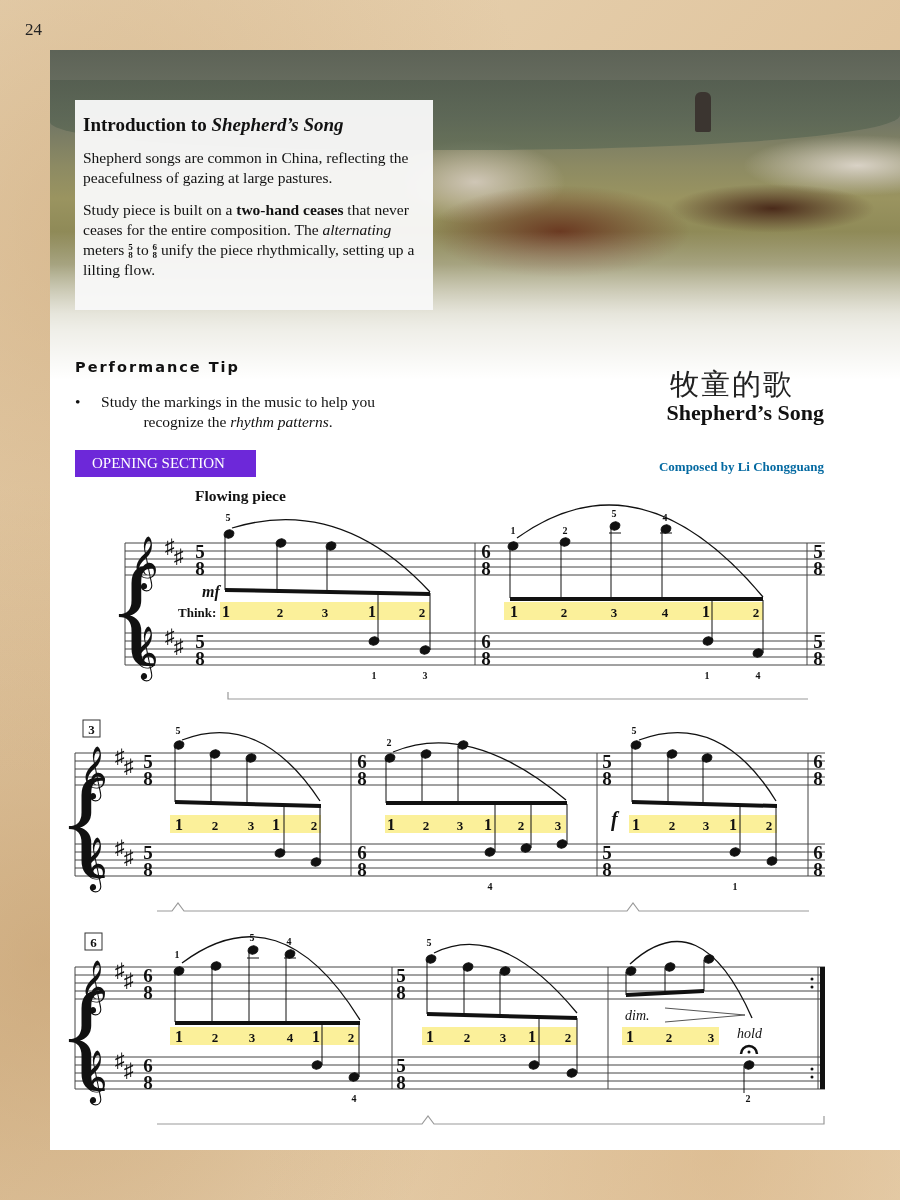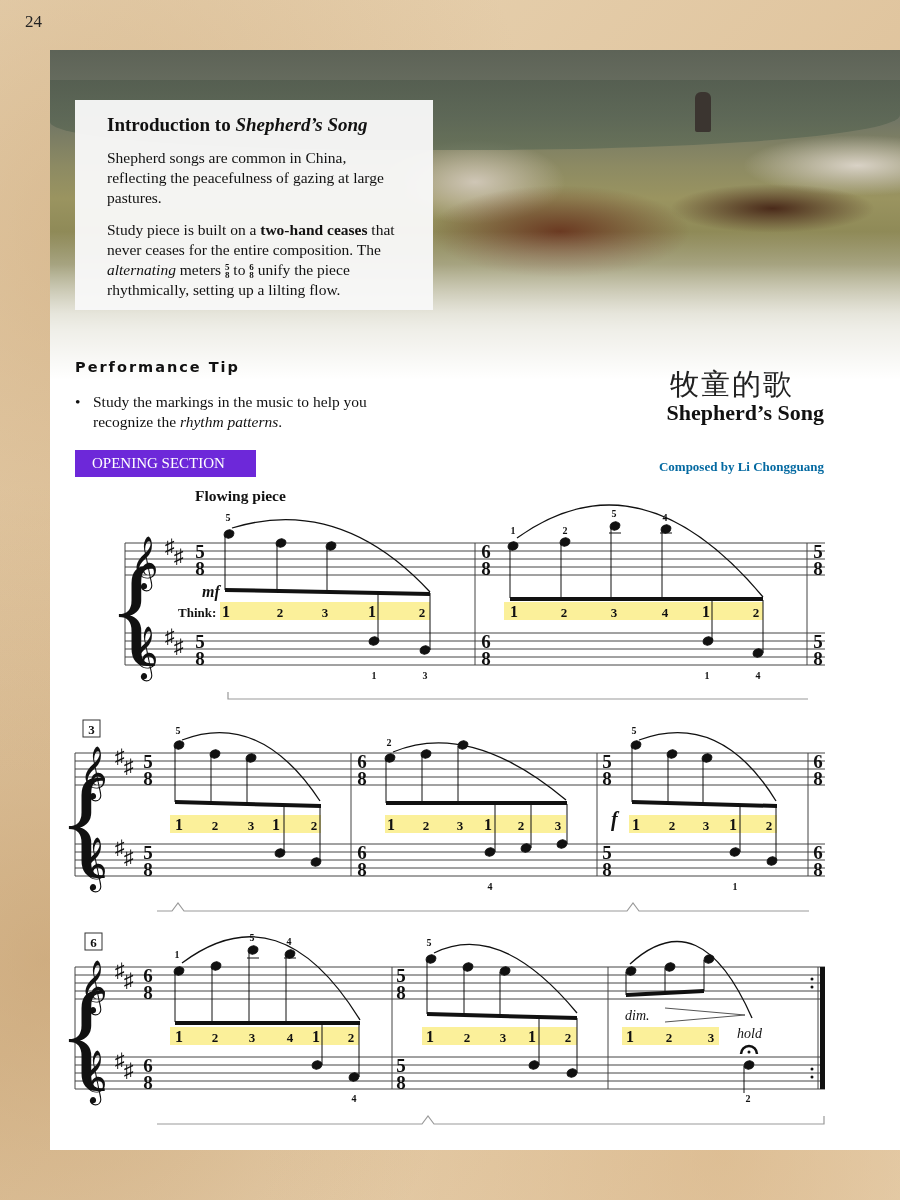--- a/index.html
+++ b/index.html
@@ -6,52 +6,52 @@
   body {
     width:900px; height:1200px; position:relative; overflow:hidden;
     background:#e6cfad;
     background-image:
       radial-gradient(ellipse at 10% 20%, rgba(200,160,110,0.45) 0%, rgba(230,207,173,0) 40%),
       radial-gradient(ellipse at 80% 95%, rgba(210,170,120,0.5) 0%, rgba(230,207,173,0) 45%),
       radial-gradient(ellipse at 5% 80%, rgba(190,150,100,0.5) 0%, rgba(230,207,173,0) 35%),
       linear-gradient(135deg, #e9d5b5 0%, #dfc39c 50%, #ebd6b6 100%);
     font-family: "Liberation Serif", serif;
   }
-  .page-num { position:absolute; left:25px; top:12px; font-size:17px; color:#222; }
+  .page-num { position:absolute; left:25px; top:20px; font-size:17px; color:#222; }
   .panel {
     position:absolute; left:50px; top:50px; width:850px; height:1100px;
     background:#fff; overflow:hidden;
   }
   .photo {
     position:absolute; left:0; top:0; width:850px; height:330px;
     background:
       linear-gradient(180deg, rgba(255,255,255,0) 55%, rgba(255,255,255,0.7) 80%, #fff 100%),
       radial-gradient(ellipse at 60% 55%, #6b3a22 0%, rgba(107,58,34,0) 18%),
       radial-gradient(ellipse at 85% 48%, #4a2a1a 0%, rgba(74,42,26,0) 10%),
       radial-gradient(ellipse at 95% 35%, #d9d2c6 0%, rgba(217,210,198,0) 10%),
       radial-gradient(ellipse at 50% 40%, #cfc6b6 0%, rgba(207,198,182,0) 15%),
       linear-gradient(180deg, #5d6357 0%, #6f7465 20%, #8c8a63 35%, #9a9460 45%, #84804f 65%, #b9b69a 85%);
   }
   .photo .hill { position:absolute; left:0; top:30px; width:850px; height:70px;
     background:linear-gradient(180deg,#4f5a4c,#5c6a55); border-radius:0 0 50% 40%; opacity:.7; }
   .photo .shepherd { position:absolute; left:645px; top:42px; width:16px; height:40px; background:#3b3530; border-radius:6px 6px 2px 2px; }
   .intro-box {
     position:absolute; left:25px; top:50px; width:358px; height:210px;
-    background:rgba(248,248,248,0.96); padding:14px 32px; box-sizing:border-box;
+    background:rgba(248,248,248,0.96); padding:14px 8px; box-sizing:border-box;
     color:#111;
   }
   .intro-box h2 { margin:0 0 12px 0; font-size:19px; font-weight:bold; }
   .intro-box p { margin:0 0 12px 0; font-size:15.5px; line-height:20px; }
   .frac { display:inline-block; vertical-align:middle; font-size:9px; line-height:8px; font-weight:bold; text-align:center; }
   .frac span { display:block; }
 
   .perf-title { position:absolute; left:25px; top:309px; font-family:"DejaVu Sans", sans-serif; font-weight:bold; font-size:14.5px; letter-spacing:2px; color:#111; }
   .perf-item { position:absolute; left:25px; top:342px; font-size:15.5px; line-height:20px; color:#111; }
   .perf-item .bullet { position:absolute; left:0; top:0; }
-  .perf-item .txt { margin-left:18px; display:block; width:290px; }
+  .perf-item .txt { margin-left:18px; display:block; width:290px;text-align:center; }
 
   .title-cn { position:absolute; left:620px; top:315px; font-size:29px; letter-spacing:2px; color:#222; font-family:"DejaVu Sans", sans-serif; font-weight:300; }
   .title-en { position:absolute; right:76px; top:350px; font-size:22px; font-weight:bold; color:#111; }
   .section-badge { position:absolute; left:25px; top:400px; width:181px; height:27px; background:#6d28d9; color:#fff; font-size:15px; line-height:27px; padding-left:17px; box-sizing:border-box; }
   .composer { position:absolute; right:76px; top:409px; font-size:13px; font-weight:bold; color:#0369a1; }
   .tempo { position:absolute; left:145px; top:437px; font-size:15.5px; font-weight:bold; color:#111; }
 
   svg.music { position:absolute; left:0; top:0; }
   .think-label { font-family:"Liberation Serif", serif; font-weight:bold; font-size:13px; }
 </style>

